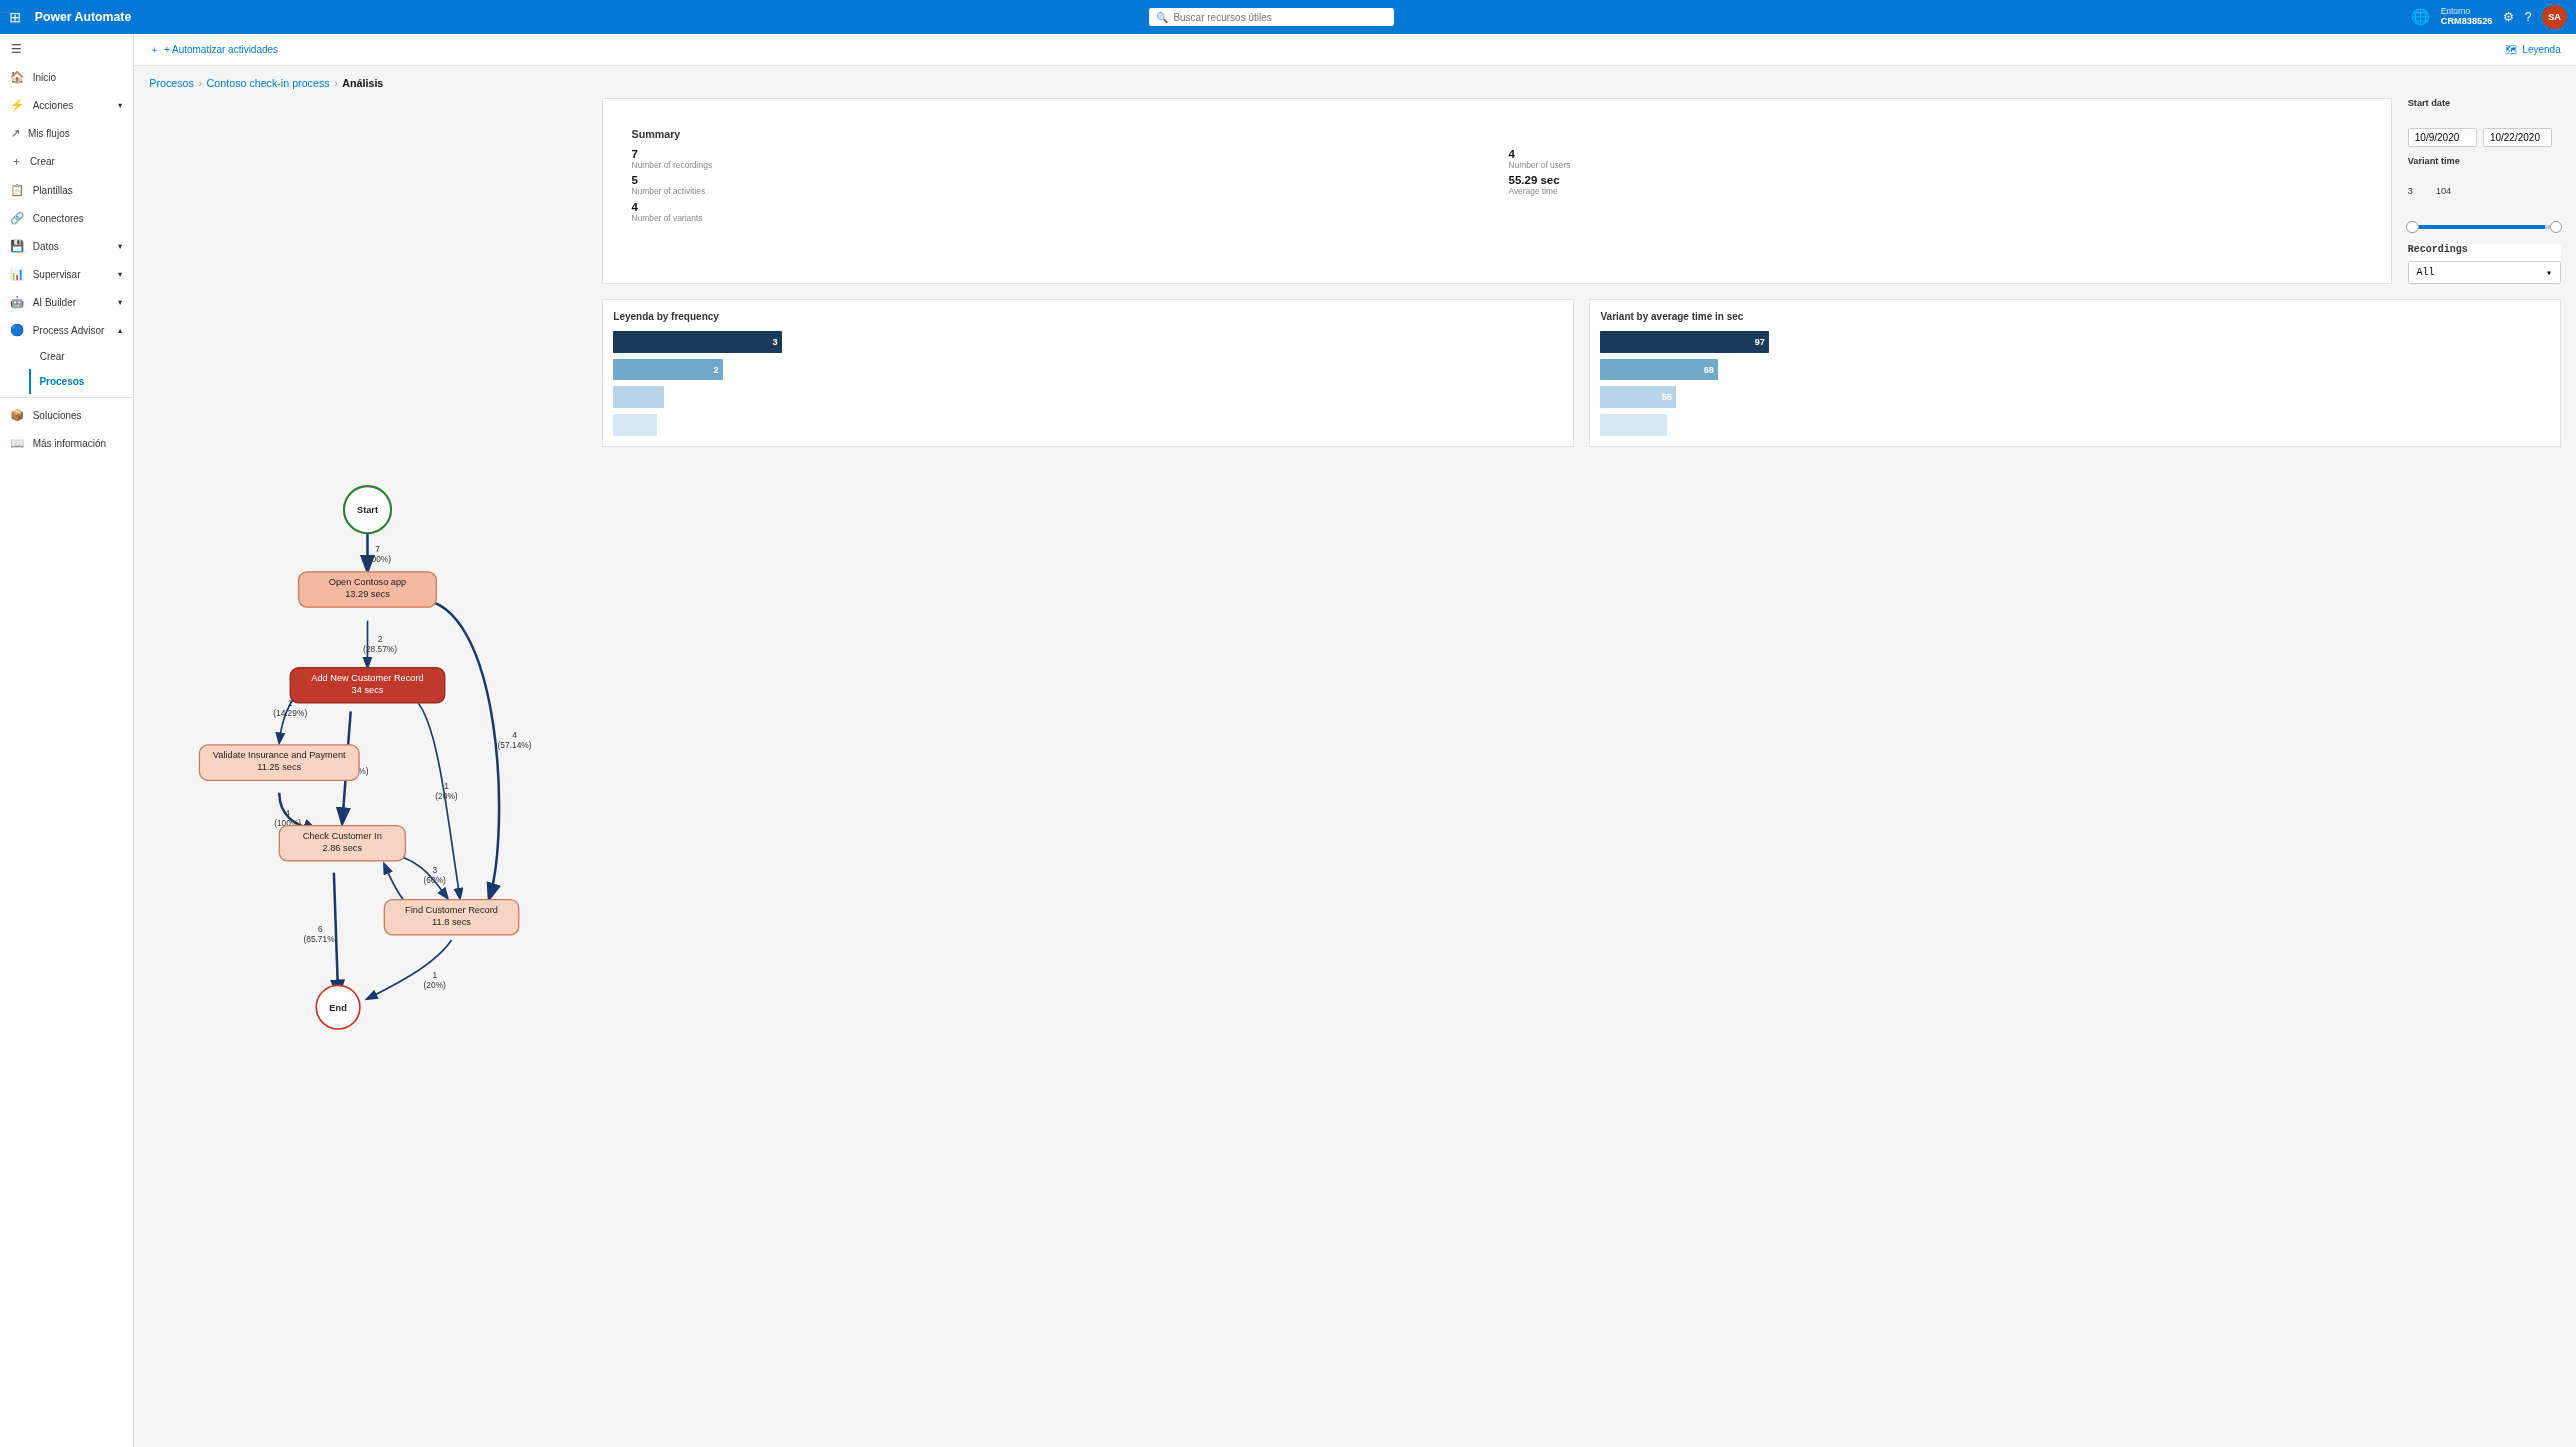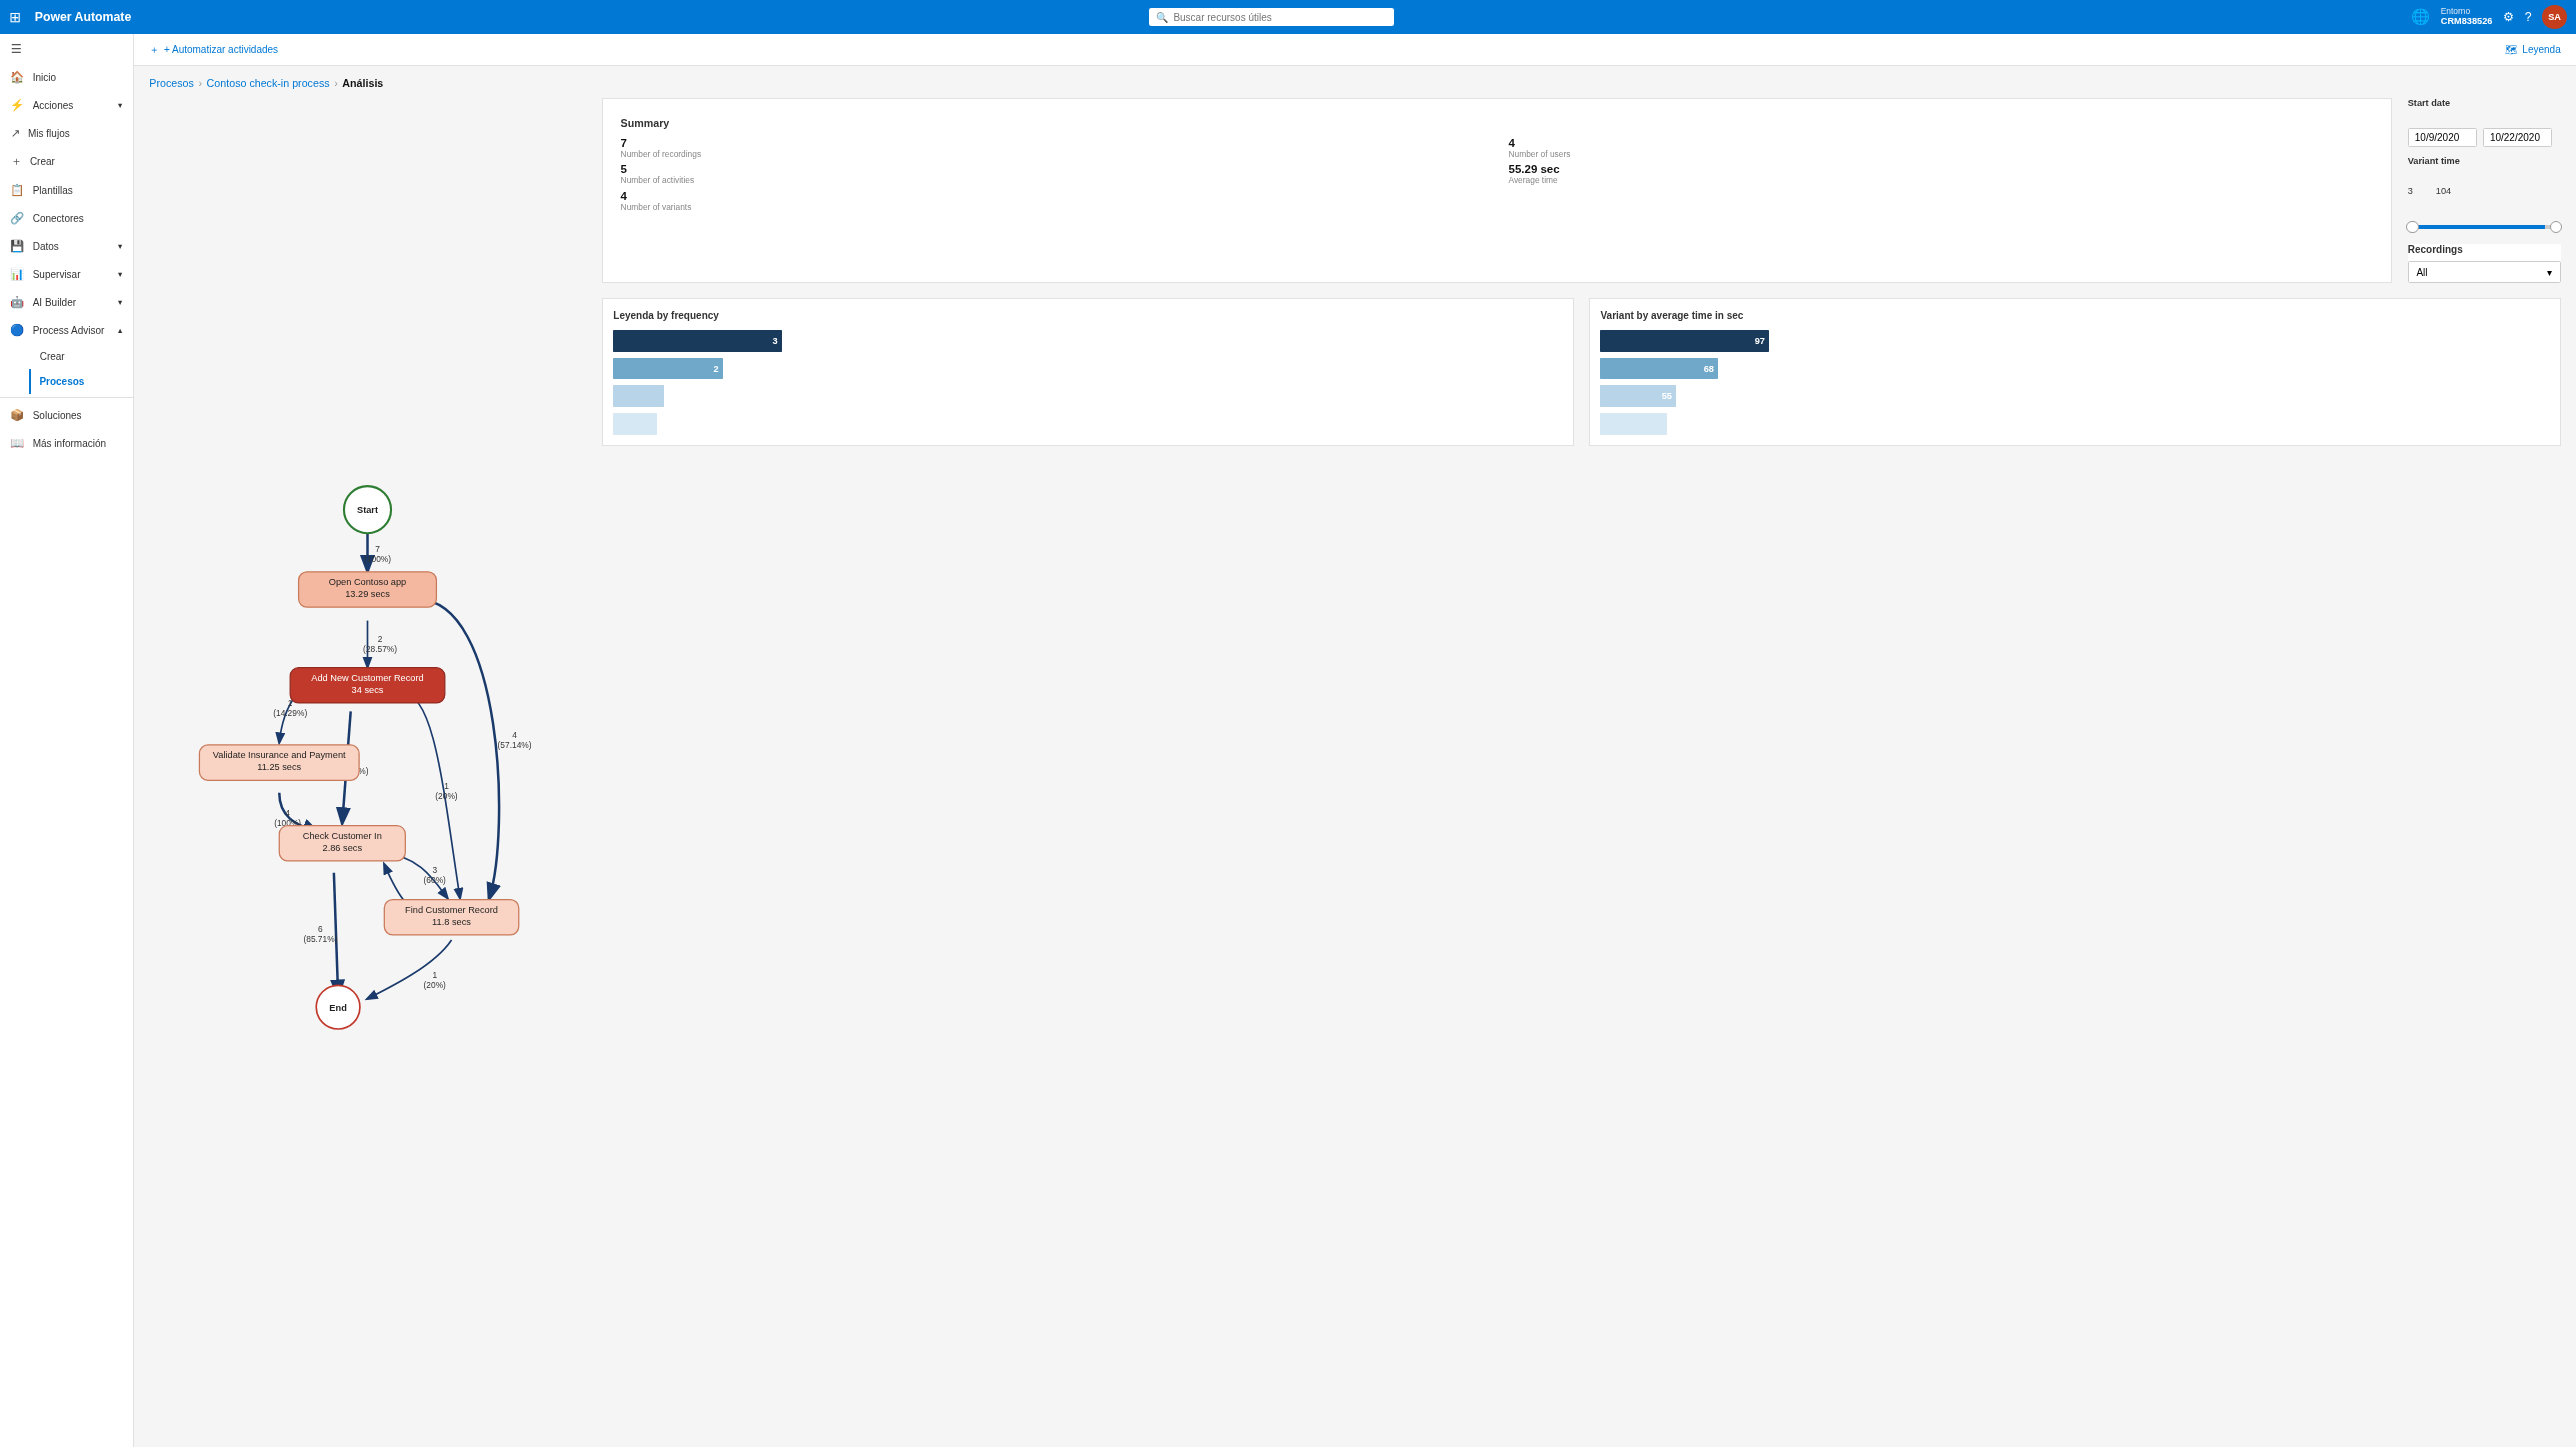--- a/index.html
+++ b/index.html
@@ -80,21 +80,21 @@
 
     
     .diagram-area {
       flex: 0 0 437px; position: relative; min-height: 498px;
     }
 
     
     .right-panel { flex: 1; display: flex; flex-direction: column; gap: 15.3px; padding-top: 3.1px; }
 
     
-    .summary-section { background: white; padding: 18px; border: 0.8px solid #e1e1e1; }
+    .summary-section { background: white; padding: 29px; border: 0.8px solid #e1e1e1; }
     .summary-title { font-size: 10.7px; font-weight: 600; margin-bottom: 7.7px; color: #333; }
     .summary-grid { display: grid; grid-template-columns: 1fr 1fr; gap: 4.6px 23px; }
     .summary-item { display: flex; flex-direction: column; }
     .summary-value { font-size: 11.5px; font-weight: 600; color: #111; }
     .summary-label { font-size: 8.4px; color: #888; }
     .control-group { display: flex; flex-direction: column; gap: 20px; }
     .control-label { font-size: 9.2px; font-weight: 600; color: #333; }
     .date-row { display: flex; gap: 6.1px; }
     .date-input {
       border: 0.8px solid #ccc; padding: 3.1px 6.1px; font-size: 10px;
@@ -383,21 +383,21 @@
                 <span>3</span>
                 <span>104</span>
               </div>
               <div class="slider-track">
                 <div class="slider-fill"></div>
                 <div class="slider-thumb left"></div>
                 <div class="slider-thumb right"></div>
               </div>
             </div>
 
-            <div class="recordings-section" style="padding:0;border:none;">
+            <div class="recordings-section" style="padding:0;border:none;font-family:Liberation Mono, monospace;">
               <div class="recordings-label">Recordings</div>
               <div class="recordings-select">
                 <span>All</span>
                 <span>▾</span>
               </div>
             </div>
           </div>
         </div>
 
         <div class="charts-row">

